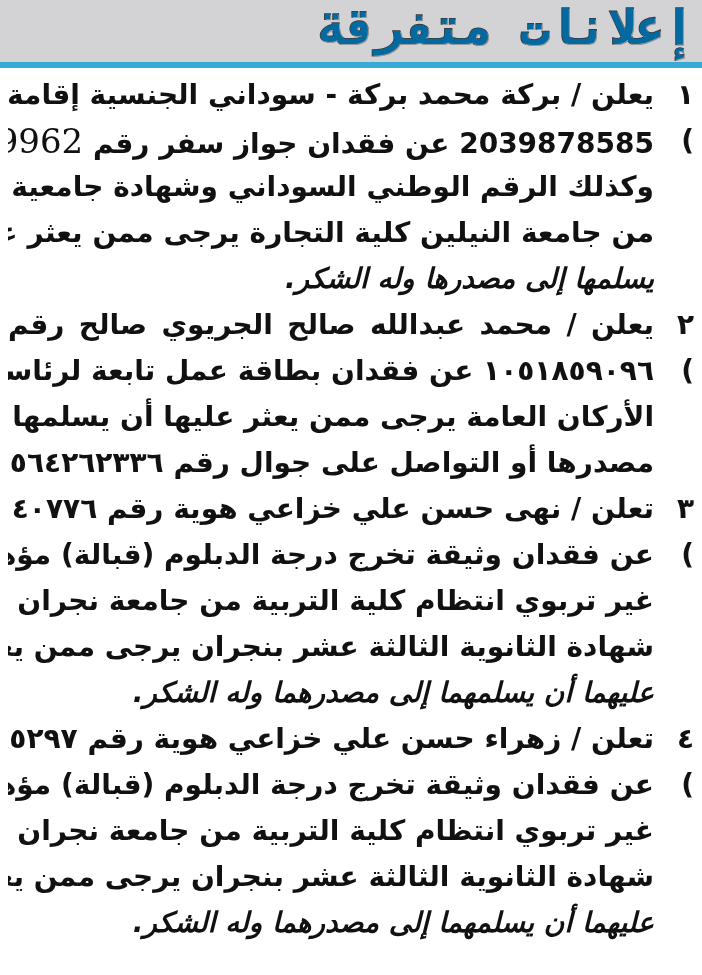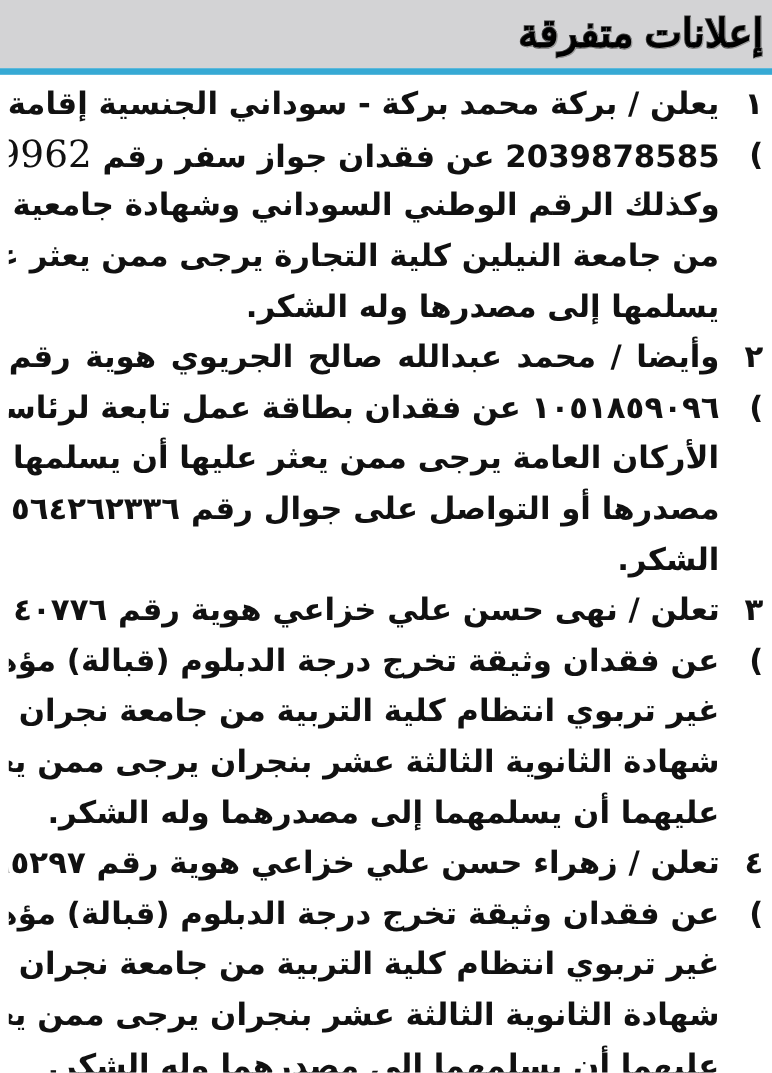--- a/index.html
+++ b/index.html
@@ -22,24 +22,24 @@
       width: 702px;
       height: 62px;
       background: #d3d3d5;
     }
     .header-title {
       position: absolute;
       right: 8px;
       top: 2px;
       height: 58px;
       line-height: 58px;
-      font-family: Liberation Sans, sans-serif;
+      font-family: Liberation Mono, monospace;
       font-weight: bold;
-      font-size: 36px;
-      color: #000000;
+      font-size: 48px;
+      color: #0369a1;
       direction: rtl;
       letter-spacing: 1px;
       -webkit-text-stroke: 1.6px #3a3a3a;
       paint-order: stroke fill;
       text-shadow: 1px 1px 0 #9a9a9a;
     }
     .header-rule {
       position: absolute;
       left: 0;
       top: 62px;
@@ -75,20 +75,21 @@
       font-size: 28px;
       line-height: 46px;
       height: 46px;
       white-space: nowrap;
       overflow: hidden;
       text-align: justify;
       text-align-last: justify;
     }
     .item-line.last {
       text-align-last: right;
+      font-style: italic;
     }
     .latin {
       font-family: "DejaVu Serif", serif;
       font-weight: normal;
       font-size: 34px;
       direction: ltr;
       unicode-bidi: embed;
     }
   </style>
 </head>
@@ -105,25 +106,24 @@
     <span class="item-number">١ )</span>
     <span class="item-line">يعلن / بركة محمد بركة - سوداني الجنسية إقامة رقم</span>
     <span class="item-line"><span>2039878585 عن فقدان جواز سفر رقم</span> <span class="latin">P06759962</span></span>
     <span class="item-line">وكذلك الرقم الوطني السوداني وشهادة جامعية صادرة</span>
     <span class="item-line">من جامعة النيلين كلية التجارة يرجى ممن يعثر عليها أن</span>
     <span class="item-line last">يسلمها إلى مصدرها وله الشكر.</span>
   </div>
 
   <div class="item">
     <span class="item-number">٢ )</span>
-    <span class="item-line">وأيضا / محمد عبدالله صالح الجريوي هوية رقم</span>
+    <span class="item-line">يعلن / محمد عبدالله صالح الجريوي صالح رقم</span>
     <span class="item-line">١٠٥١٨٥٩٠٩٦ عن فقدان بطاقة عمل تابعة لرئاسة</span>
     <span class="item-line">الأركان العامة يرجى ممن يعثر عليها أن يسلمها إلى</span>
     <span class="item-line">مصدرها أو التواصل على جوال رقم ٠٥٦٤٢٦٢٣٣٦ وله</span>
-    <span class="item-line last">الشكر.</span>
   </div>
 
   <div class="item">
     <span class="item-number">٣ )</span>
     <span class="item-line">تعلن / نهى حسن علي خزاعي هوية رقم ١٠٧١٠٤٠٧٧٦</span>
     <span class="item-line">عن فقدان  وثيقة تخرج درجة الدبلوم (قبالة) مؤهل</span>
     <span class="item-line">غير تربوي انتظام كلية التربية من جامعة نجران وأيضا</span>
     <span class="item-line">شهادة الثانوية الثالثة عشر بنجران يرجى ممن يعثر</span>
     <span class="item-line last">عليهما أن يسلمهما إلى مصدرهما وله الشكر.</span>
   </div>

